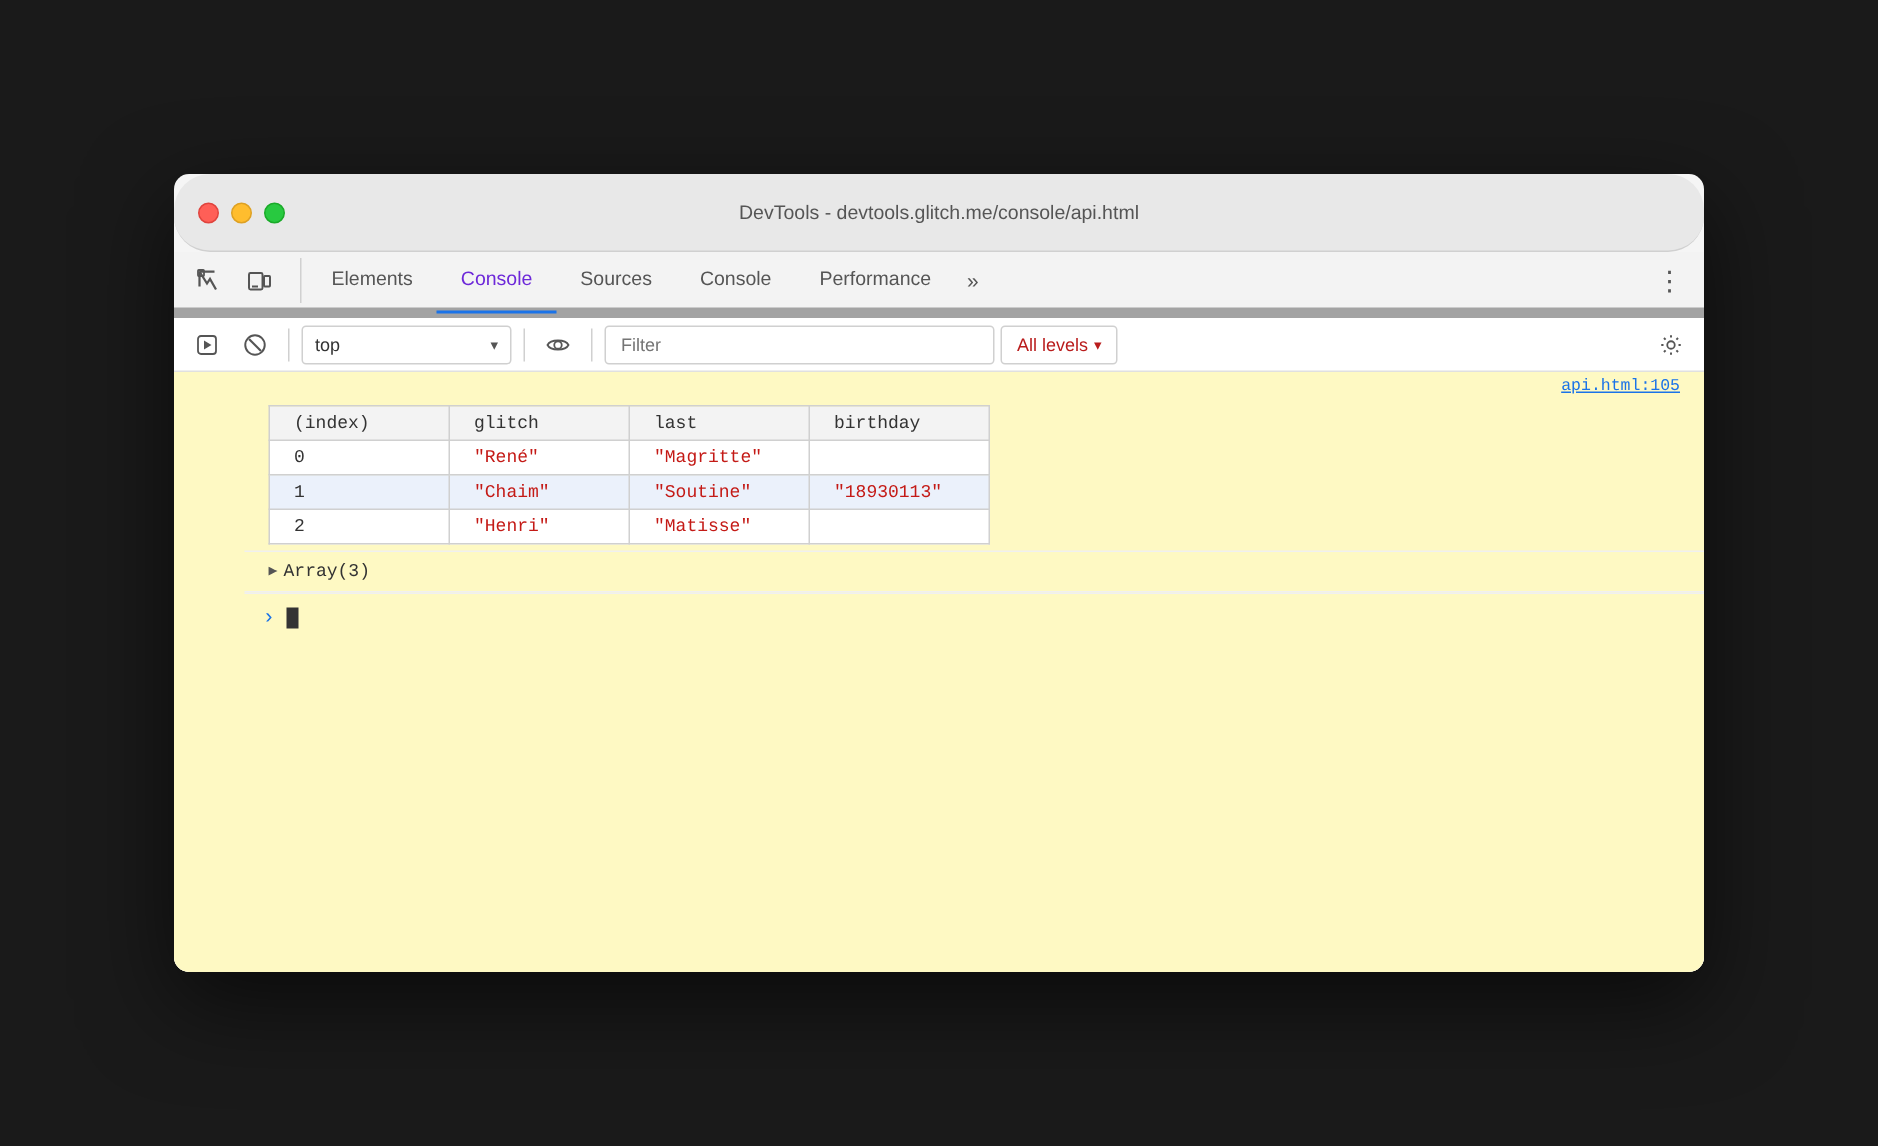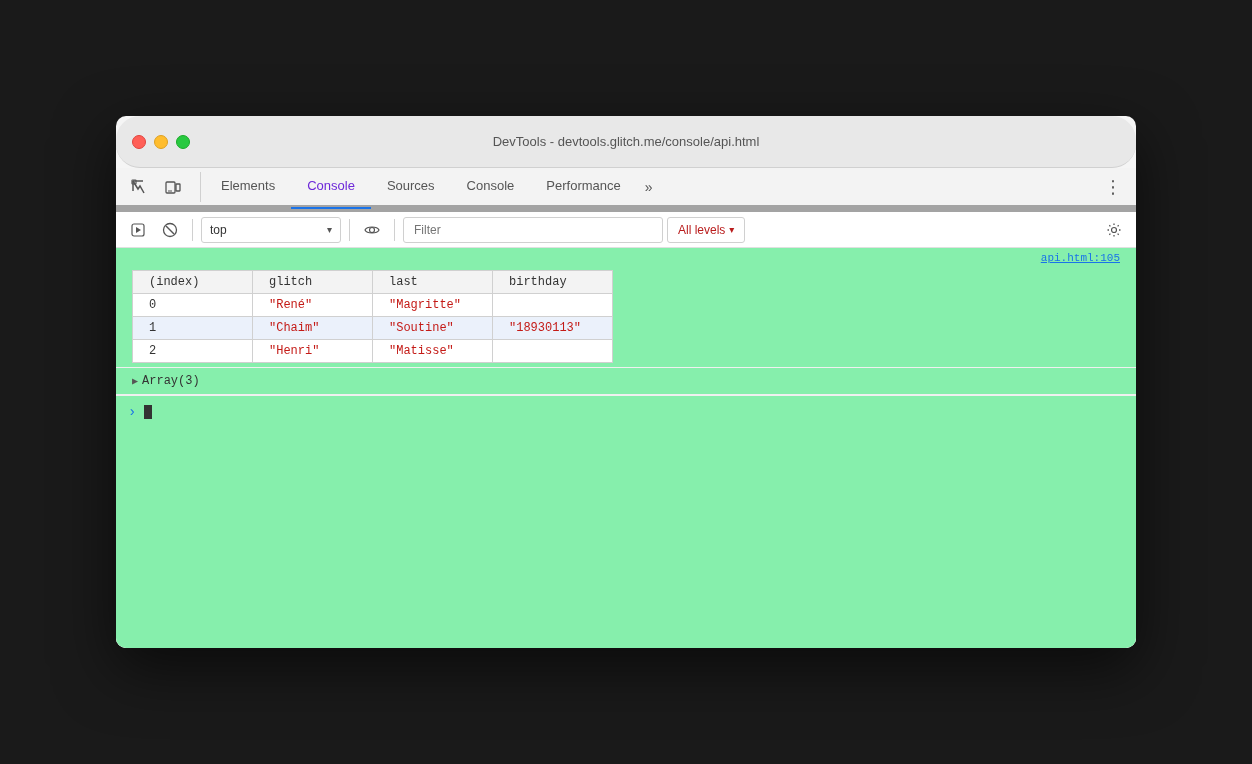--- a/index.html
+++ b/index.html
@@ -186,26 +186,27 @@
       width: 28px;
       height: 28px;
       display: flex;
       align-items: center;
       justify-content: center;
       cursor: pointer;
       color: #555;
       font-size: 16px;
     }
     .console-output {
-      background: #86efac;
+      background: #fef9c3;
       flex: 1;
       min-height: 400px;
       overflow-y: auto;
       font-family: 'Menlo', 'Monaco', 'Courier New', monospace;
       font-size: 12px;
+      padding-left: 47px;
     }
     .source-ref {
       text-align: right;
       padding: 4px 16px 2px;
       color: #1a73e8;
       font-family: 'Menlo', 'Monaco', 'Courier New', monospace;
       font-size: 11px;
       text-decoration: underline;
       cursor: pointer;
     }

